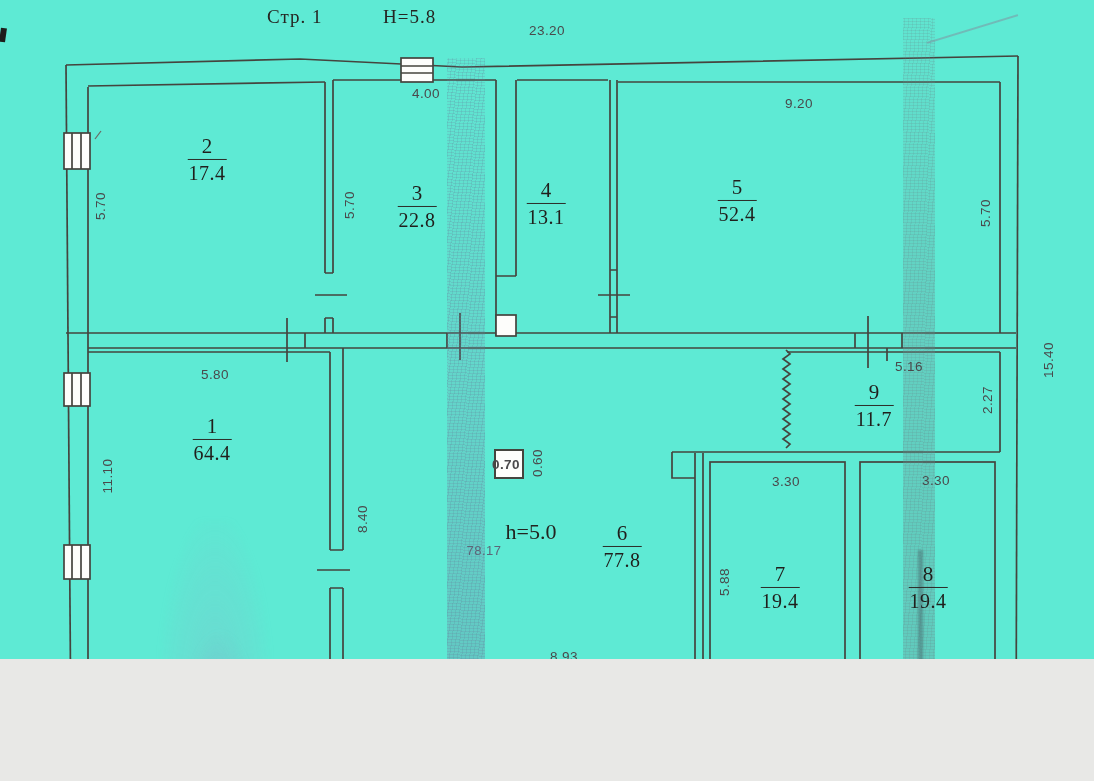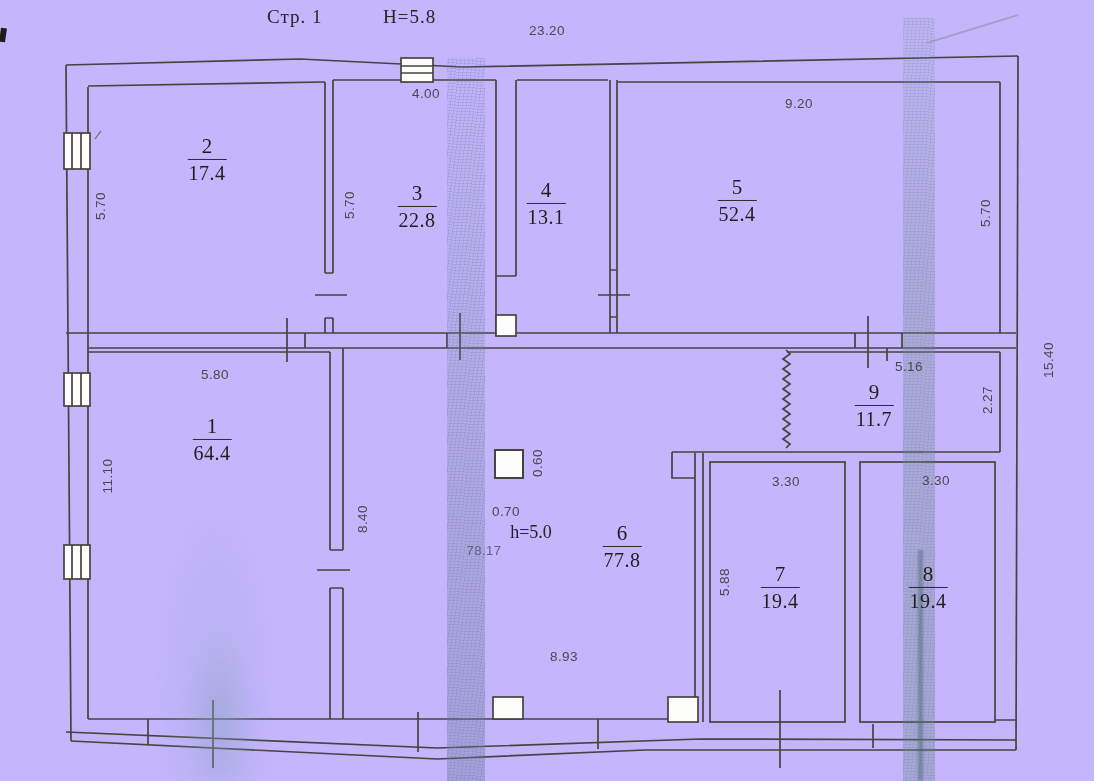--- a/index.html
+++ b/index.html
@@ -1,16 +1,16 @@
 <!DOCTYPE html>
 <html><head>
 <meta charset="utf-8">
 <style>
   html,body{margin:0;padding:0;background:#e8e8e6;}
-  #page{position:relative;width:1094px;height:781px;background:#c4b5fd;overflow:hidden;
+  #page{position:relative;width:1094px;height:659px;background:#5eead4;overflow:hidden;
         font-family:"Liberation Sans",sans-serif;}
   #plan-svg{position:absolute;left:0;top:0;}
   #plan-svg path,#plan-svg rect,#plan-svg line{stroke:#45443e;stroke-width:1.7;fill:none;}
   #plan-svg rect.paperfill{fill:#fdfdfb;}
   #plan-svg .thick{stroke-width:2;}
   #plan-svg .lite{stroke:#6a6a64;stroke-width:1.2;}
 
   .hdr{position:absolute;font-family:"Liberation Serif",serif;font-size:19px;color:#262622;
        letter-spacing:1px;white-space:nowrap;}
   #hdr-page{left:267px;top:6px;}
@@ -19,21 +19,21 @@
   .room-label{position:absolute;transform:translate(-50%,-50%);text-align:center;
               font-family:"Liberation Serif",serif;color:#201f1c;z-index:5;}
   .room-num{display:block;font-size:21px;line-height:1.05;padding:0 14px 2px;
             border-bottom:1.7px solid #2c2c28;}
   .room-area{display:block;font-size:20px;padding-top:2px;letter-spacing:.5px;}
 
   .dim{position:absolute;font-size:13.5px;color:#4a494b;letter-spacing:.4px;white-space:nowrap;
        transform:translate(-50%,-50%);z-index:5;}
   .dim.rot{transform:translate(-50%,-50%) rotate(-90deg);}
   .anno{position:absolute;transform:translate(-50%,-50%);white-space:nowrap;z-index:6;}
-  .anno.serif{font-family:"Liberation Serif",serif;font-size:18px;color:#23231f;}
+  .anno.serif{font-family:"Liberation Serif",serif;font-size:22px;color:#23231f;}
   .anno.faint{font-size:13px;color:#5d6678;letter-spacing:.5px;}
 
   .artifact{position:absolute;pointer-events:none;z-index:4;}
   #streak-a{left:447px;top:58px;width:38px;height:723px;
     background:
       repeating-linear-gradient(3deg, rgba(106,122,152,0.20) 0 1px, transparent 1px 3px),
       repeating-linear-gradient(-82deg, rgba(90,110,140,0.16) 0 1px, transparent 1px 4px),
       linear-gradient(to bottom, rgba(140,155,180,0.04), rgba(120,135,165,0.20) 45%, rgba(105,120,155,0.34));
     filter:blur(.4px);}
   #streak-b{left:903px;top:18px;width:32px;height:763px;
@@ -168,21 +168,21 @@
       <span class="dim" style="left: 547px; top: 30px;">23.20</span>
       <span class="dim" style="left: 426px; top: 93px;">4.00</span>
       <span class="dim" style="left: 799px; top: 103px; text-align: center;">9.20</span>
       <span class="dim rot" style="left: 100px; top: 206px;">5.70</span>
       <span class="dim rot" style="left: 349px; top: 205px;">5.70</span>
       <span class="dim rot" style="left: 985px; top: 213px;">5.70</span>
       <span class="dim" style="left: 215px; top: 374px;">5.80</span>
       <span class="dim rot" style="left: 107px; top: 476px;">11.10</span>
       <span class="dim rot" style="left: 362px; top: 519px;">8.40</span>
       <span class="dim rot" style="left: 537px; top: 463px;">0.60</span>
-      <span class="dim" style="left: 506px; top: 511px;">0.70</span>
+      <span class="dim" style="left: 506px; top: 464px; font-weight: bold;">0.70</span>
       <span class="dim" style="left: 516px; top: 656px; margin-left: 48px;">8.93</span>
       <span class="dim" style="left: 909px; top: 366px; text-align: right;">5.16</span>
       <span class="dim rot" style="left: 987px; top: 400px;">2.27</span>
       <span class="dim" style="left: 786px; top: 481px;">3.30</span>
       <span class="dim" style="left: 936px; top: 480px;">3.30</span>
       <span class="dim rot" style="left: 724px; top: 582px;">5.88</span>
       <span class="dim rot" style="left: 1048px; top: 360px;">15.40</span>
       <span class="anno serif" style="left: 531px; top: 532px;">h=5.0</span>
       <span class="anno faint" style="left: 468px; top: 550px; margin-left: 16px;">78.17</span>
     </div>

